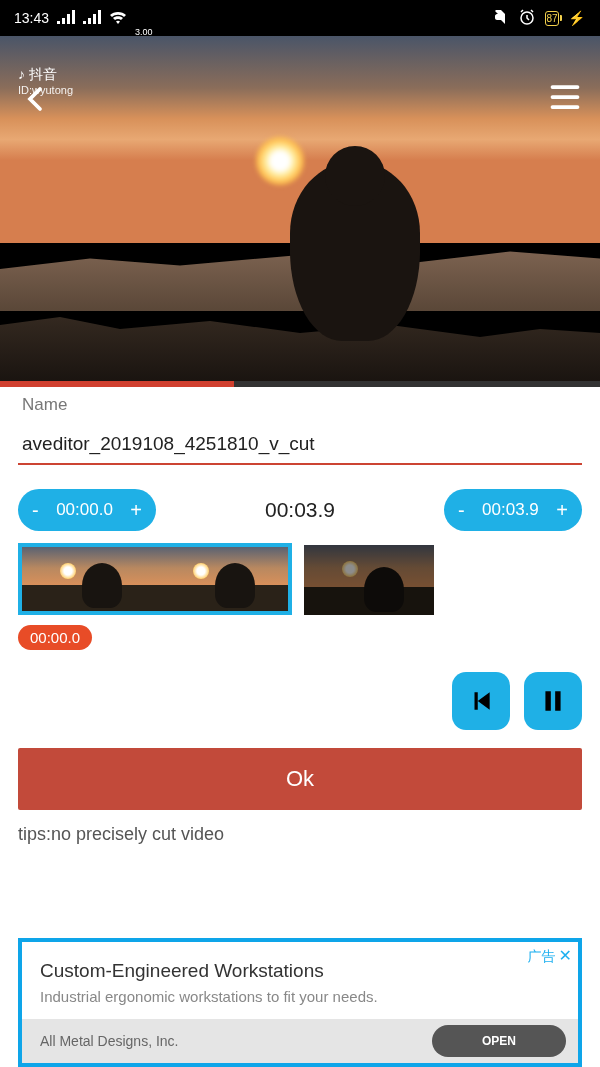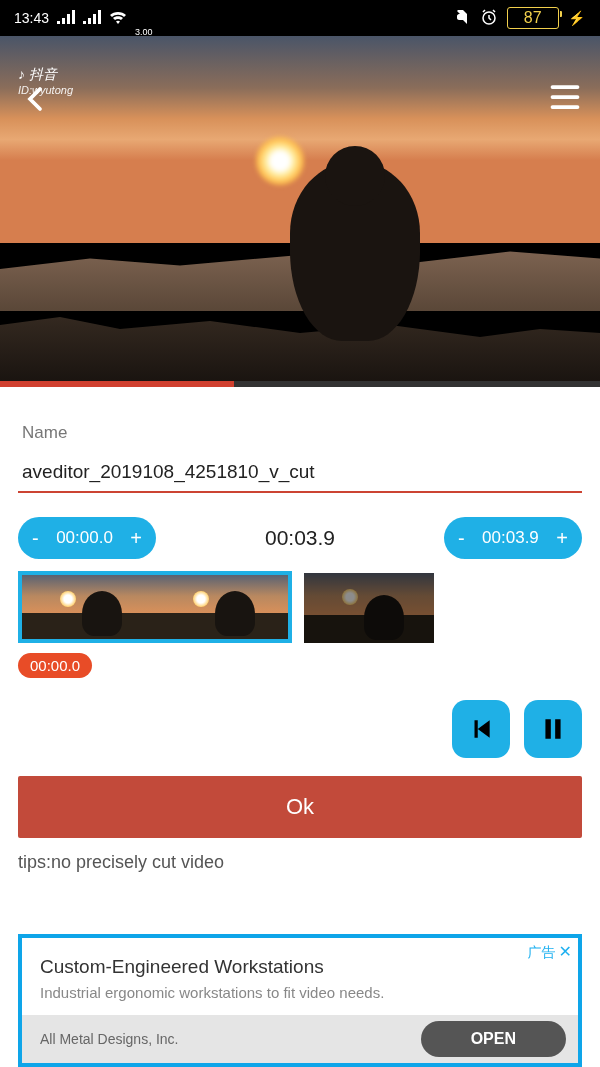--- a/index.html
+++ b/index.html
@@ -1,25 +1,25 @@
 <!DOCTYPE html>
 <html><head>
 <meta charset="utf-8">
 <style>
 * { margin: 0; padding: 0; box-sizing: border-box; font-family: sans-serif; }
 body { width: 600px; height: 1067px; background: #fff; overflow: hidden; position: relative; }
 
 .status-bar { height: 36px; background: #000; color: #fff; display: flex; align-items: center; justify-content: space-between; padding: 0 14px; font-size: 14px; }
 .status-left { display: flex; align-items: center; gap: 8px; }
 .status-right { display: flex; align-items: center; gap: 10px; }
-.battery-icon { border: 1.5px solid #f2d04c; border-radius: 3px; padding: 1px 16px; font-size: 16px; color: #f2d04c; position: relative; }
+.battery-icon { border: 1.5px solid #f2d04c; border-radius: 3px; padding: 1px 0; font-size: 10px; color: #f2d04c; position: relative; }
 .battery-icon::after { content: ''; position: absolute; right: -4px; top: 3px; width: 2px; height: 6px; background: #f2d04c; border-radius: 0 1px 1px 0; }
 .signal-text { font-size: 9px; line-height: 1; margin-top: 37px; }
 
-.video-area { height: 345px; background: #000; position: relative; overflow: hidden; font-style: italic; }
+.video-area { height: 345px; background: #000; position: relative; overflow: hidden; }
 .video-frame { position: absolute; inset: 0; }
 .sky { position: absolute; top: 0; left: 0; right: 0; height: 60%; background: linear-gradient(180deg, #4a5568 0%, #8a6d5a 25%, #d8915a 40%, #e8a873 50%, #d67e4e 60%); }
 .sun { position: absolute; top: 100px; left: 255px; width: 50px; height: 50px; background: radial-gradient(circle, #fff 25%, #ffeda0 40%, #ffc050 60%, transparent 75%); border-radius: 50%; filter: blur(2px); }
 .mountains { position: absolute; bottom: 70px; left: 0; right: 0; height: 70px; background: linear-gradient(180deg, #826754 0%, #5a4738 100%); clip-path: polygon(0 40%, 15% 25%, 30% 35%, 50% 20%, 70% 30%, 85% 15%, 100% 25%, 100% 100%, 0 100%); }
 .rocks { position: absolute; bottom: 0; left: 0; right: 0; height: 80px; background: linear-gradient(180deg, #3a2e24 0%, #1a1410 100%); clip-path: polygon(0 30%, 10% 20%, 20% 35%, 35% 25%, 50% 40%, 65% 30%, 80% 45%, 90% 35%, 100% 40%, 100% 100%, 0 100%); }
 .person { position: absolute; bottom: 40px; left: 290px; width: 130px; height: 180px; background: #1a1410; border-radius: 50% 50% 40% 40% / 40% 40% 50% 50%; }
 .person::before { content: ''; position: absolute; top: -15px; left: 35px; width: 60px; height: 60px; background: #1a1410; border-radius: 50%; }
 .watermark-top { position: absolute; top: 30px; left: 18px; color: #fff; font-size: 14px; }
 .watermark-id { font-size: 11px; opacity: 0.9; }
 
@@ -30,21 +30,21 @@
 
 .video-controls { position: absolute; bottom: 16px; left: 0; right: 0; display: flex; align-items: center; padding: 0 20px; gap: 14px; color: #fff; font-size: 18px; }
 .progress-track { flex: 1; height: 2px; background: #666; position: relative; }
 .progress-fill { position: absolute; left: 0; top: 0; height: 100%; width: 48%; background: #ff4d4d; }
 .progress-thumb { position: absolute; left: 48%; top: 50%; transform: translate(-50%, -50%); width: 20px; height: 20px; background: #fff; border-radius: 50%; }
 
 .progress-indicator { height: 6px; display: flex; }
 .progress-red { width: 39%; background: #d0402f; }
 .progress-gray { flex: 1; background: #333; }
 
-.content { padding: 36px 18px 0 18px; }
+.content { padding: 8px 18px 0 18px; }
 .field-label { color: #777; font-size: 17px; margin-left: 4px; margin-bottom: 10px; }
 .name-input { width: 100%; border: none; border-bottom: 2px solid #cc4433; padding: 8px 4px; font-size: 19px; color: #222; outline: none; }
 
 .time-row { display: flex; align-items: center; justify-content: space-between; margin-top: 24px; gap: 10px; }
 .time-pill { background: #1fb0e6; color: #fff; border-radius: 22px; height: 42px; display: flex; align-items: center; justify-content: space-between; padding: 0 14px; min-width: 138px; font-size: 17px; }
 .pill-btn { font-size: 20px; font-weight: 300; }
 .time-center { font-size: 21px; color: #222; }
 
 .thumbs-row { display: flex; margin-top: 12px; gap: 12px; }
 .thumb-group { display: flex; border: 4px solid #1fb0e6; }
@@ -65,21 +65,21 @@
 .ok-btn { width: 100%; background: #c24a3a; color: #fff; font-size: 22px; padding: 18px 0; text-align: center; margin-top: 18px; border-radius: 2px; }
 .tips { color: #555; font-size: 18px; margin-top: 14px; }
 
 .ad-box { position: absolute; bottom: 0; left: 18px; right: 18px; border: 4px solid #0ea5e9; background: #fff; }
 .ad-label { position: absolute; top: 4px; right: 6px; color: #1eb0f0; font-size: 14px; }
 .ad-close { color: #1eb0f0; font-size: 16px; margin-left: 3px; }
 .ad-title { font-size: 19px; color: #333; padding: 18px 18px 6px 18px; }
 .ad-desc { font-size: 15px; color: #888; padding: 0 18px 14px 18px; }
 .ad-bottom { background: #e5e5e5; display: flex; align-items: center; justify-content: space-between; padding: 6px 12px 6px 18px; }
 .ad-company { font-size: 14px; color: #666; }
-.ad-open { background: #555; color: #fff; border-radius: 20px; padding: 9px 50px; font-size: 16px; font-weight: 600; }
+.ad-open { background: #555; color: #fff; border-radius: 20px; padding: 9px 50px; font-size: 12px; font-weight: 600; }
 </style>
 </head>
 <body>
 
 <div class="status-bar">
   <div class="status-left">
     <span>13:43</span>
     <span>
       <svg width="18" height="14" viewBox="0 0 18 14">
           <path fill="#fff" d="M0 11h3v3H0zM5 8h3v6H5zM10 4h3v10h-3zM15 0h3v14h-3z"></path>
@@ -203,18 +203,18 @@
 
   <div class="ok-btn">Ok</div>
   <div class="tips">tips:no precisely cut video</div>
 </div>
 
 <div class="ad-box">
   <div class="ad-label">
     <span>广告</span><span class="ad-close">✕</span>
   </div>
   <div class="ad-title">Custom-Engineered Workstations</div>
-  <div class="ad-desc">Industrial ergonomic workstations to fit video needs.</div>
+  <div class="ad-desc">Industrial ergonomic workstations to fit your needs.</div>
   <div class="ad-bottom">
     <span class="ad-company">All Metal Designs, Inc.</span>
     <span class="ad-open">OPEN</span>
   </div>
 </div>
 
 </body></html>

